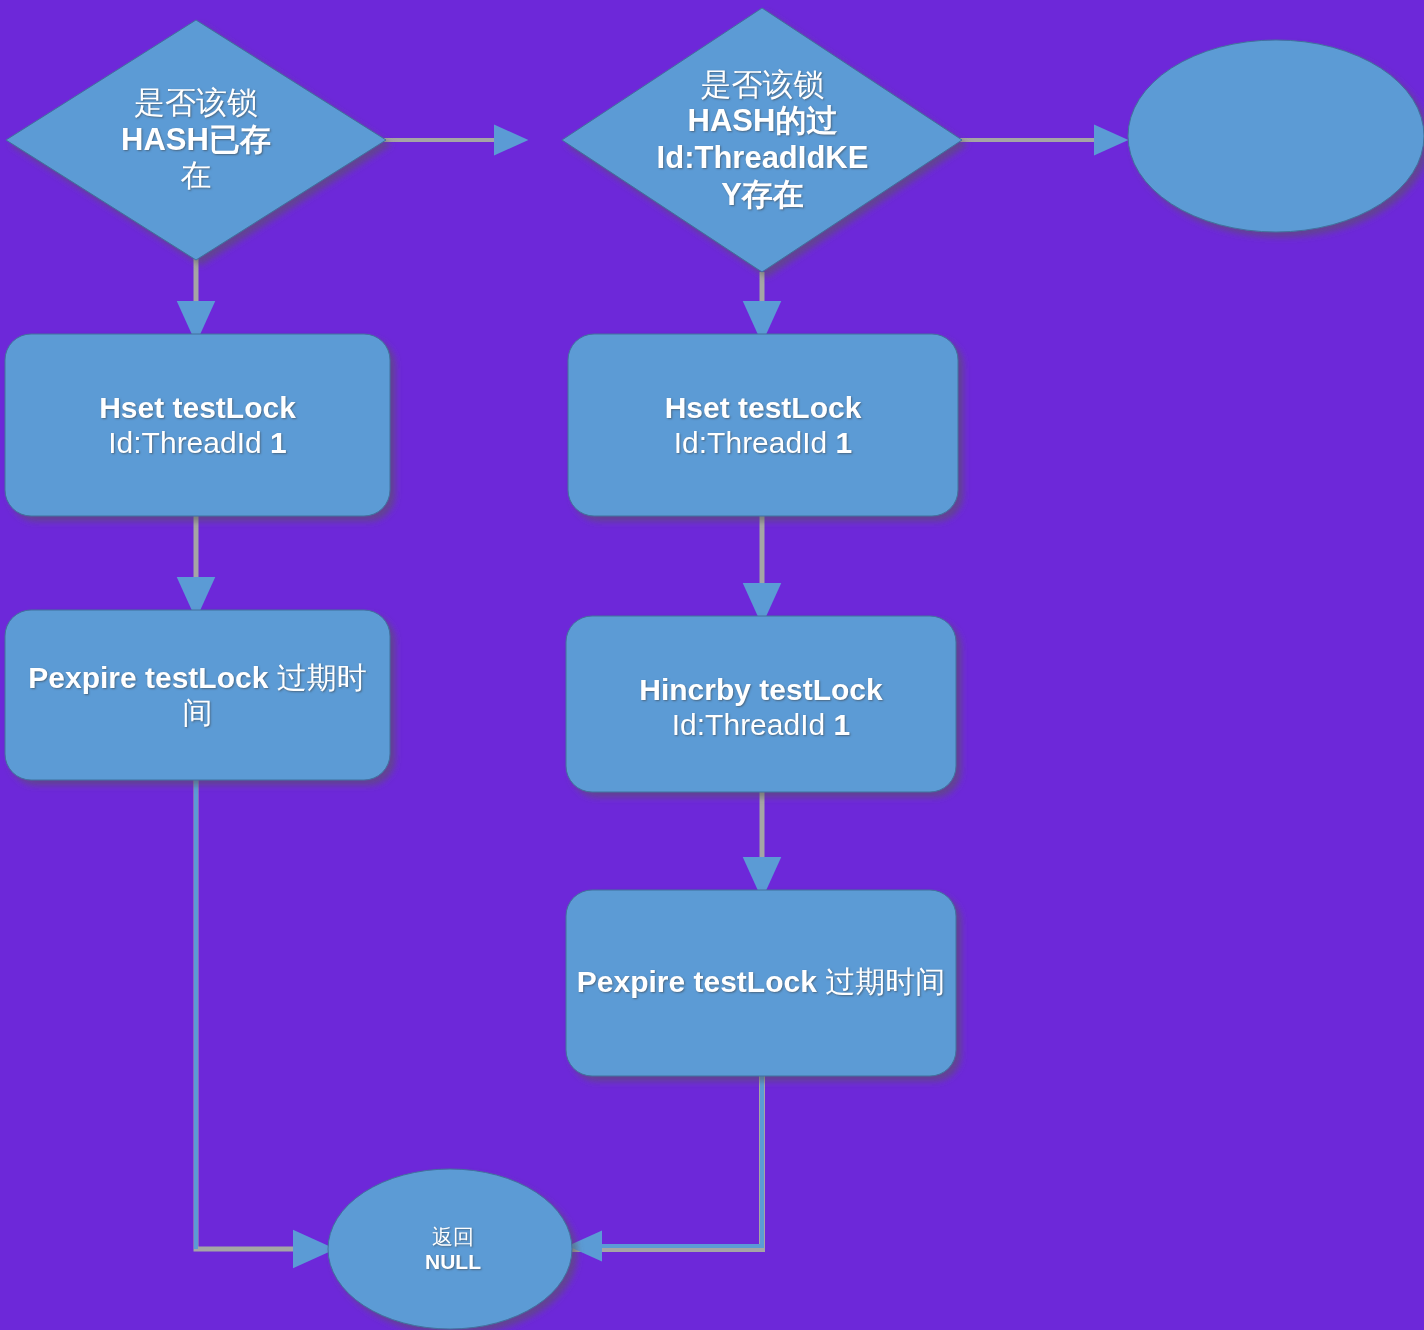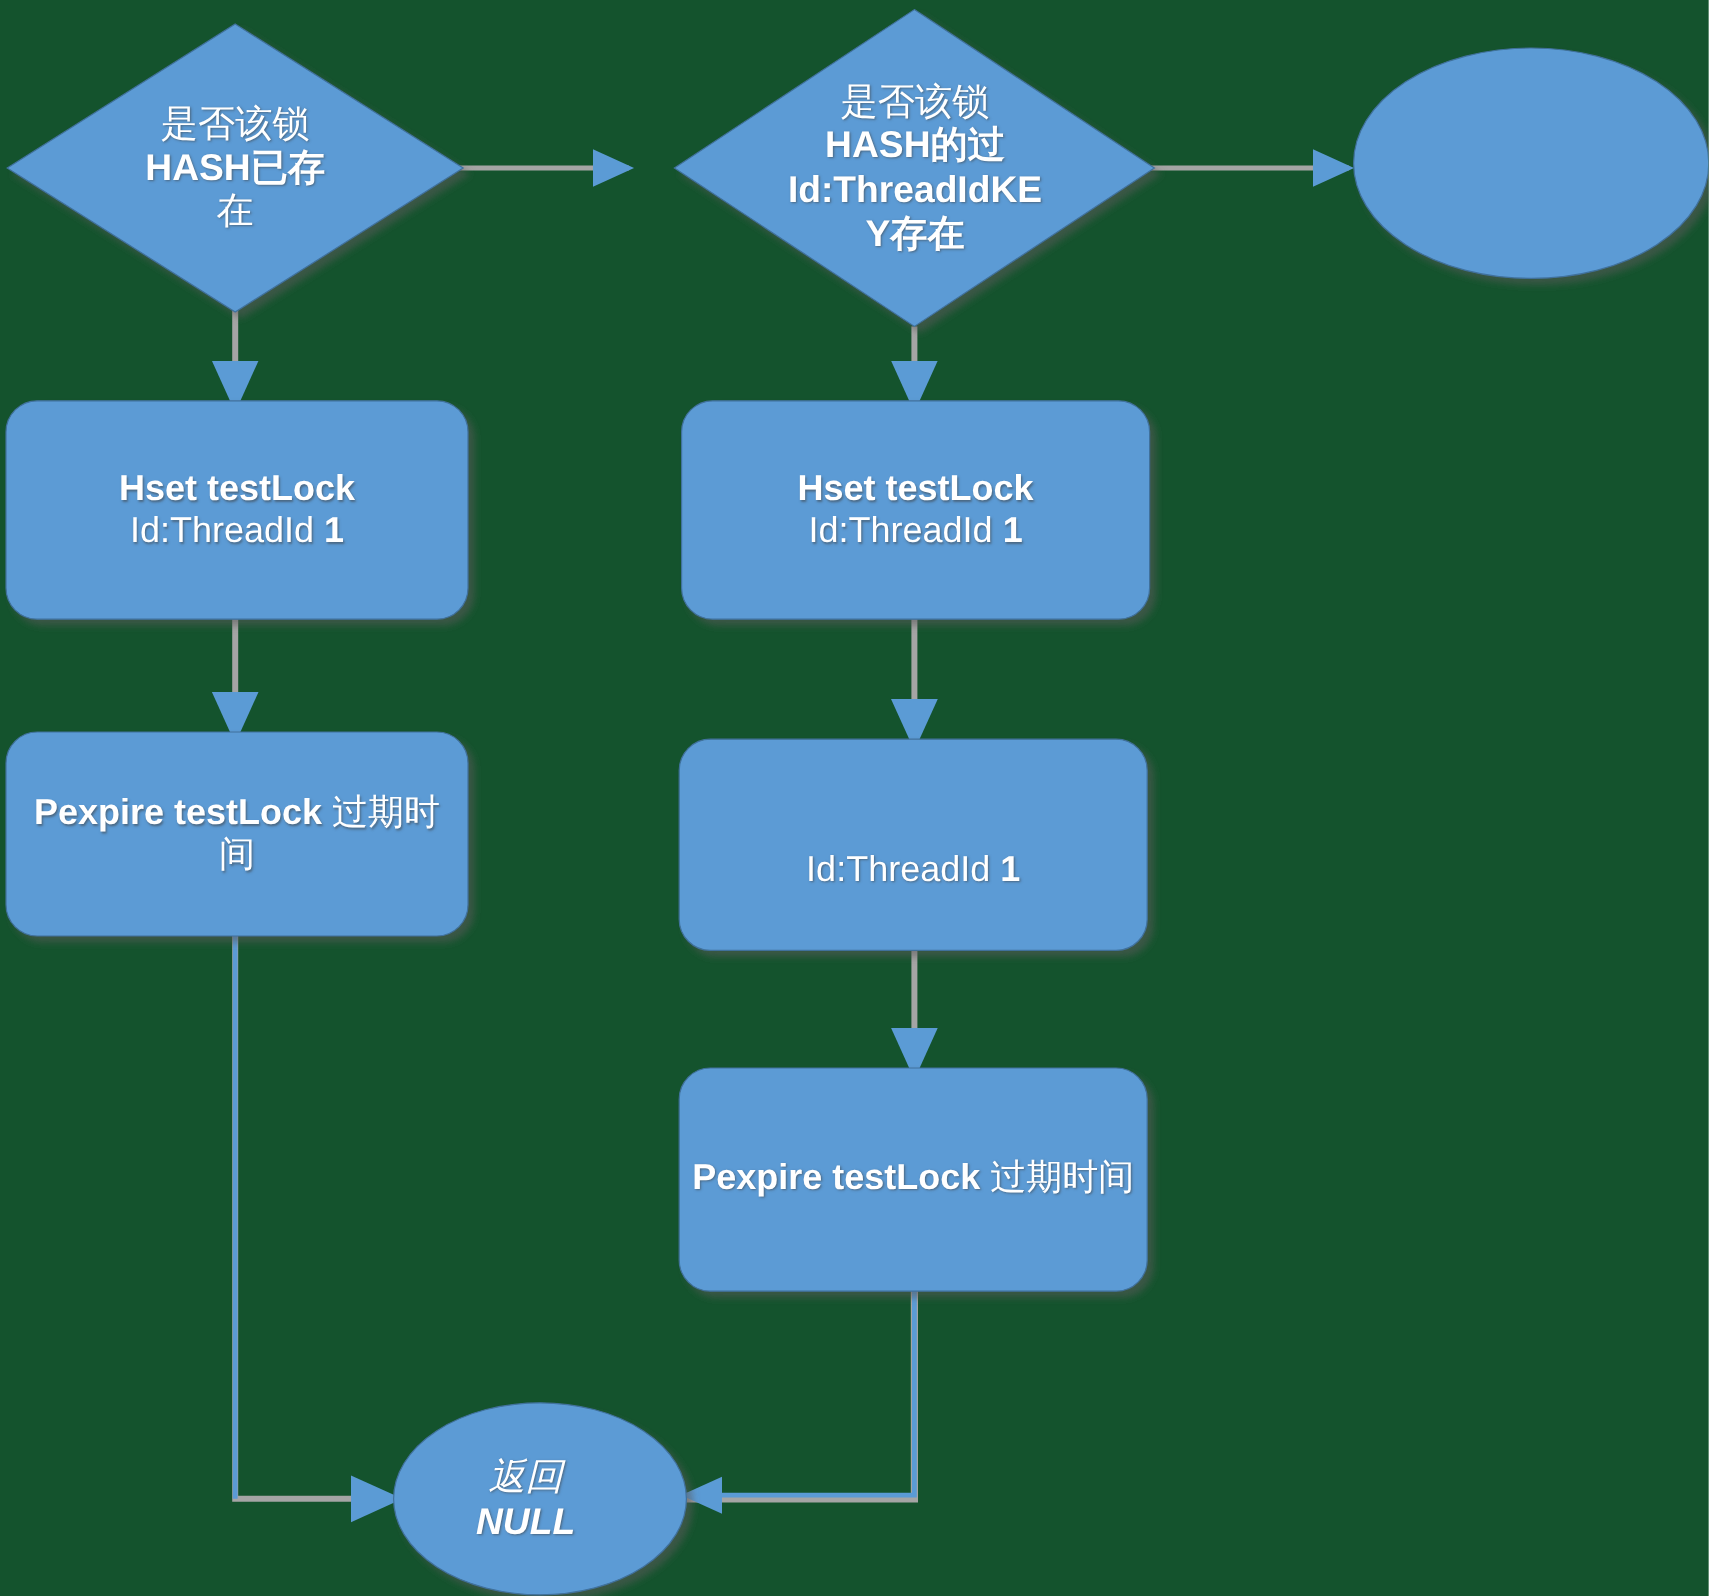--- a/index.html
+++ b/index.html
@@ -8,21 +8,21 @@
     padding: 0;
     background: #ffffff;
   }
   body {
     font-family: "Liberation Sans", "DejaVu Sans", sans-serif;
   }
   #canvas {
     position: relative;
     width: 1424px;
     height: 1330px;
-    background: #14532d;
+    background: #6d28d9;
     overflow: hidden;
   }
   svg.layer {
     position: absolute;
     left: 0;
     top: 0;
     width: 1424px;
     height: 1330px;
     pointer-events: none;
   }
@@ -146,32 +146,32 @@
 
   <div class="node-label" style="left:578px; top:356px; width:370px; height:138px; font-size:30px;">
     <span class="t">
       <span class="b">Hset testLock</span><br>
       <span class="n">Id:ThreadId </span><span class="b">1</span>
     </span>
   </div>
 
   <div class="node-label" style="left:576px; top:638px; width:370px; height:138px; font-size:30px;">
     <span class="t">
-      <br>
+      <span class="b">Hincrby testLock</span><br>
       <span class="n">Id:ThreadId </span><span class="b">1</span>
     </span>
   </div>
 
   <div class="node-label" style="left:576px; top:912px; width:370px; height:140px; font-size:30px;">
     <span class="t">
       <span class="b">Pexpire testLock </span><span class="n">过期时间</span>
     </span>
   </div>
 
-  <div class="node-label" style="left:336px; top:1194px; width:204px; height:112px; font-size:31px;font-style:italic;">
+  <div class="node-label" style="left:351px; top:1194px; width:204px; height:112px; font-size:21px;">
     <span class="t">
       <span class="n">返回</span><br>
       <span class="b">NULL</span>
     </span>
   </div>
 
   <div class="shape-hit" style="left:6px; top:20px; width:380px; height:240px;"></div>
   <div class="shape-hit" style="left:562px; top:8px; width:400px; height:264px;"></div>
   <div class="shape-hit" style="left:1128px; top:40px; width:296px; height:192px;"></div>
   <div class="shape-hit" style="left:5px; top:334px; width:385px; height:182px;"></div>

